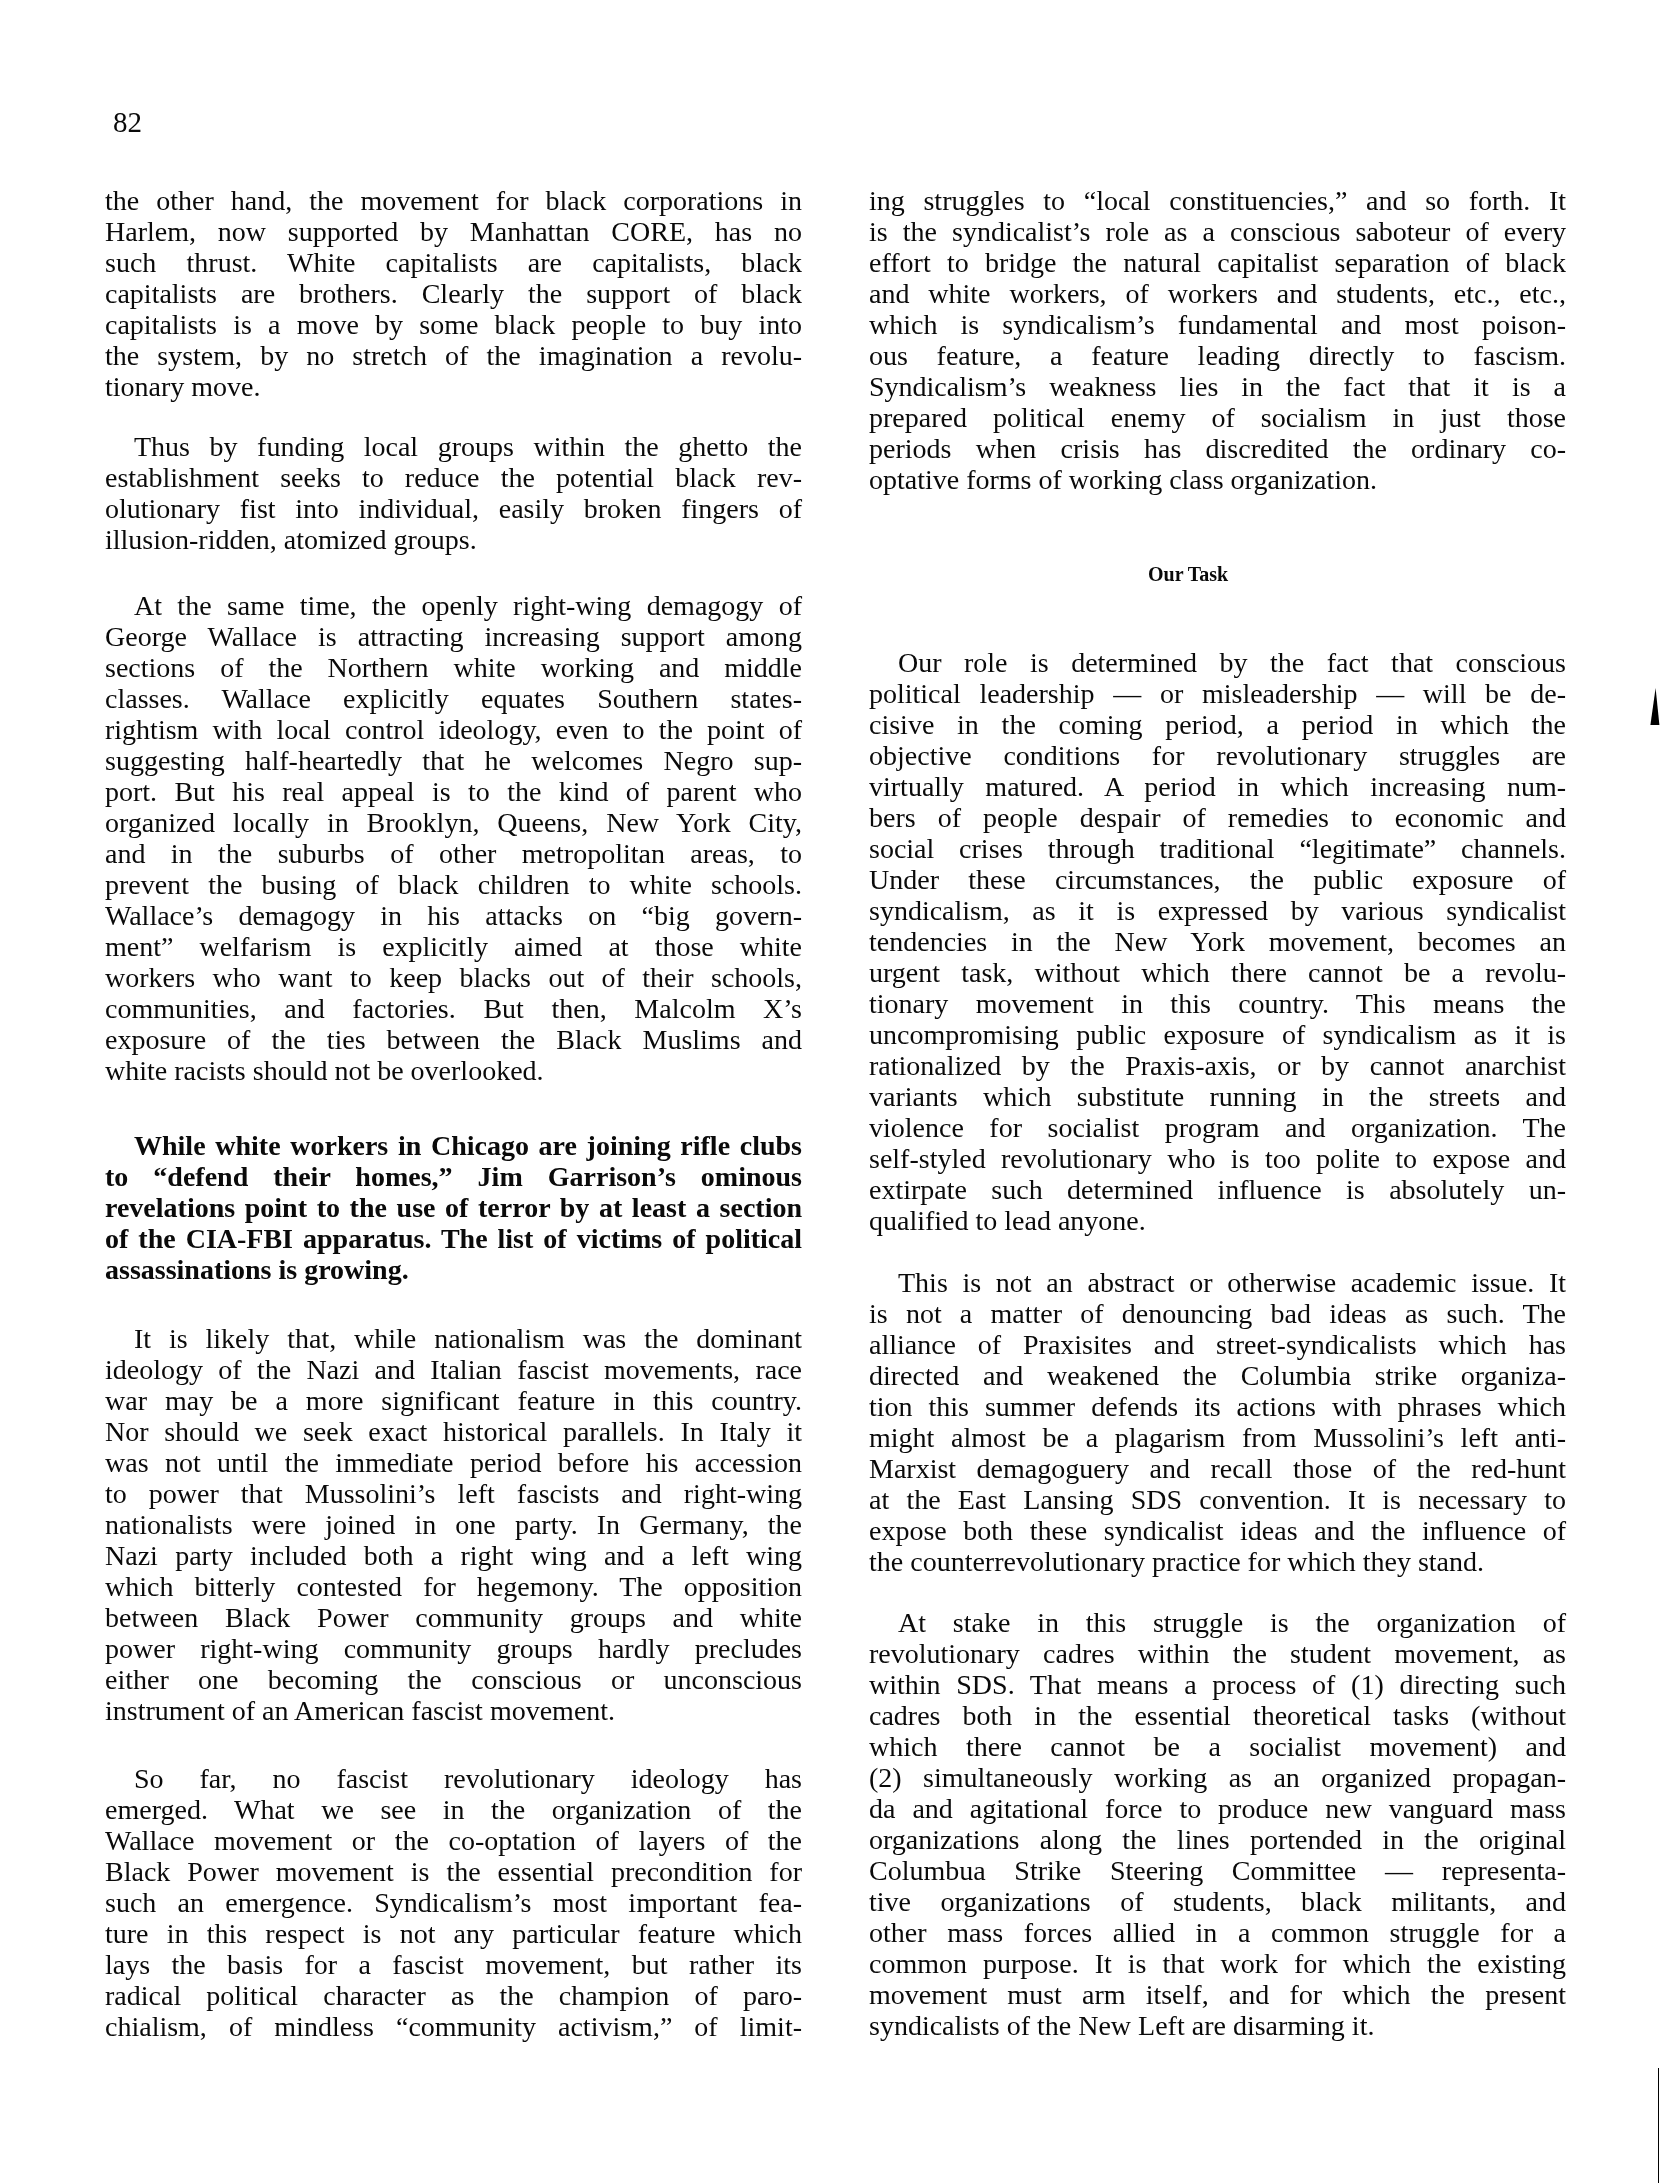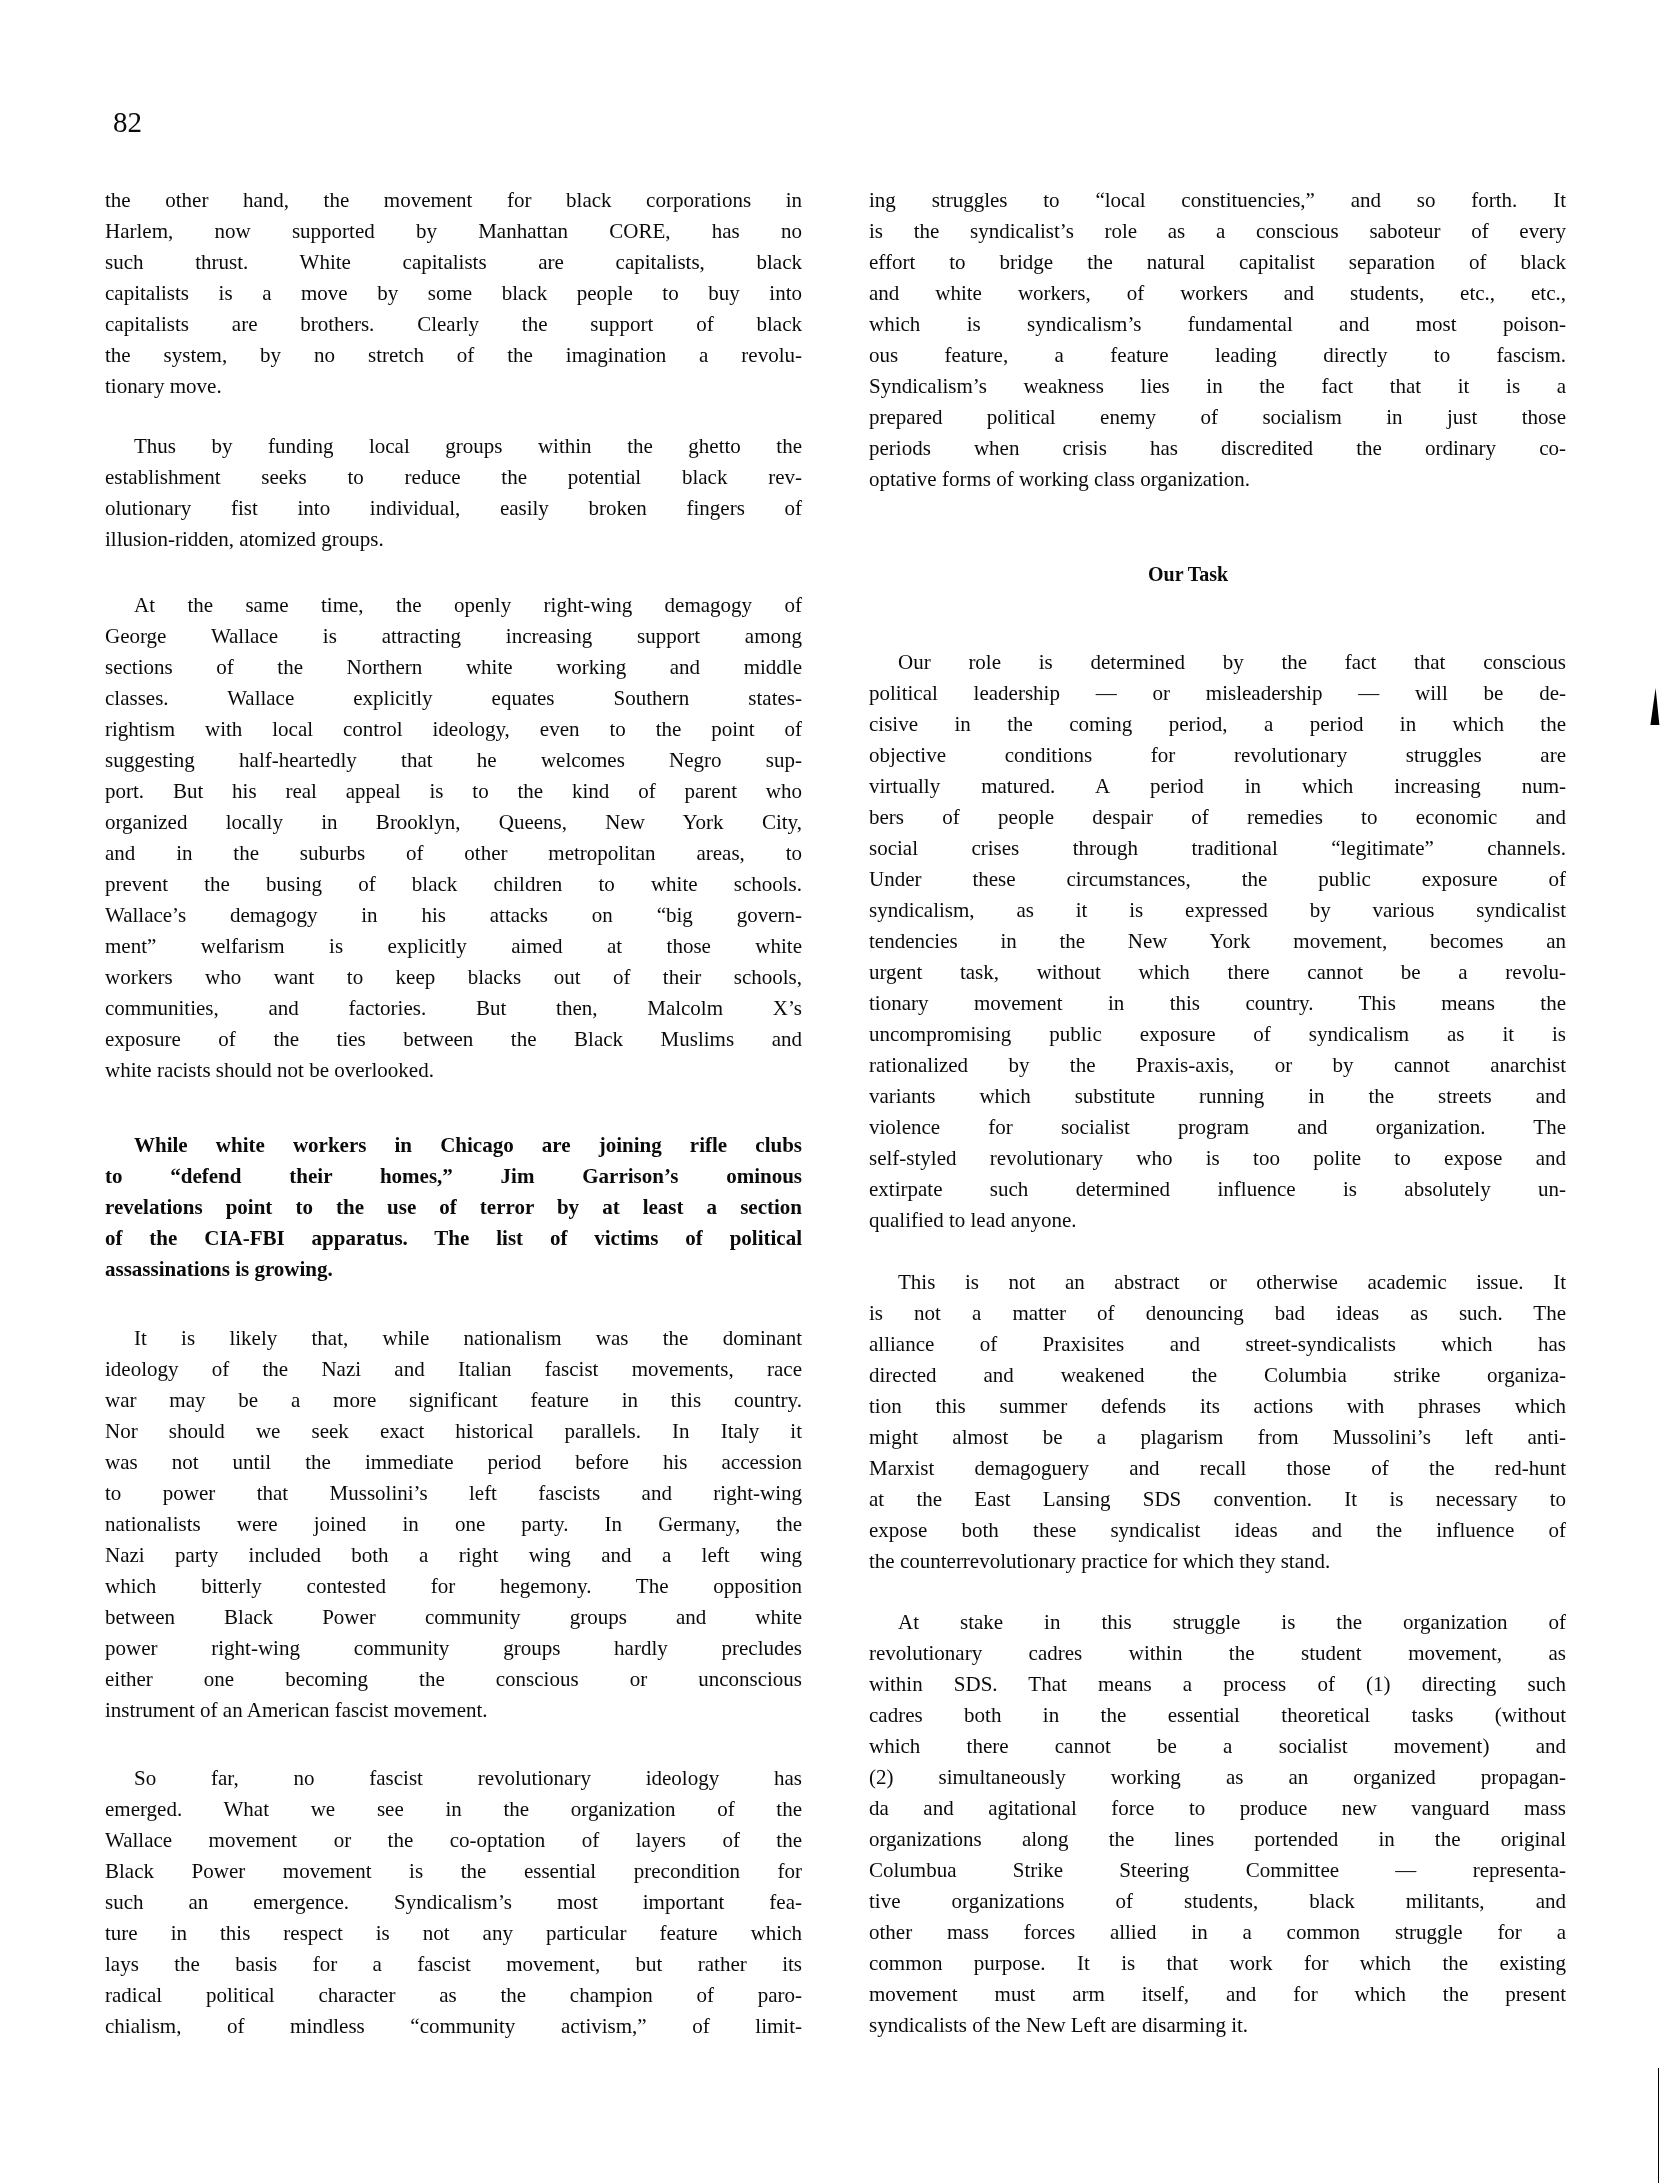--- a/index.html
+++ b/index.html
@@ -1,19 +1,19 @@
 <!DOCTYPE html>
 <html style="font-size:11px"><head>
 <meta charset="utf-8">
 <style>
   html, body { margin: 0; padding: 0; background: #ffffff; }
   body { width: 1679px; height: 2183px; position: relative; overflow: hidden; }
   .page { position: absolute; left: 0; top: 0; width: 1679px; height: 2183px; background: #ffffff; color: #0a0a0a; font-family: "Liberation Serif", "DejaVu Serif", serif; margin-top: 16px; }
   .page-number { position: absolute; left: 113px; top: 89px; font-size: 29px; line-height: 35px; }
-  .para { position: absolute; font-size: 21px; line-height: 31px; }
+  .para { position: absolute; font-size: 28px; line-height: 31px; }
   .para .line { display: block; text-align: justify; text-align-last: justify; white-space: nowrap; overflow: visible; height: 31px; }
   .para .line.last { text-align-last: left; }
   .para .line.indent { padding-left: 29px; }
   .col-left { left: 105px; width: 697px; }
   .col-right { left: 869px; width: 697px; }
   .heading { position: absolute; left: 1148px; top: 542px; font-size: 20px; line-height: 33px; font-weight: bold; }
   .margin-mark { position: absolute; left: 1653px; top: 672px; width: 0; height: 0; border-left: 9.7px solid #000; border-top: 37px solid transparent; border-right: 9.7px solid transparent; transform: skewX(-8deg); }
   .edge-line { position: absolute; left: 1658px; top: 2052px; width: 1.4px; height: 126px; background: #000; }
   .bottom-band { position: absolute; left: 0; top: 2178px; width: 1679px; height: 4.8px; background: #000; }
 </style>
@@ -21,22 +21,22 @@
 <body>
 
 <div class="page">
   <div class="page-number">82</div>
 
   <div id="left-col">
       <div class="para col-left" style="top: 169px;">
         <span class="line">the other hand, the movement for black corporations in</span>
         <span class="line">Harlem, now supported by Manhattan CORE, has no</span>
         <span class="line">such thrust. White capitalists are capitalists, black</span>
+        <span class="line">capitalists are brothers. Clearly the support of black</span>
         <span class="line">capitalists is a move by some black people to buy into</span>
-        <span class="line">capitalists are brothers. Clearly the support of black</span>
         <span class="line">the system, by no stretch of the imagination a revolu-</span>
         <span class="line last">tionary move.</span>
       </div>
       <div class="para col-left" style="top: 415px;">
         <span class="line indent">Thus by funding local groups within the ghetto the</span>
         <span class="line">establishment seeks to reduce the potential black rev-</span>
         <span class="line">olutionary fist into individual, easily broken fingers of</span>
         <span class="line last">illusion-ridden, atomized groups.</span>
       </div>
       <div class="para col-left" style="top: 574px;">

